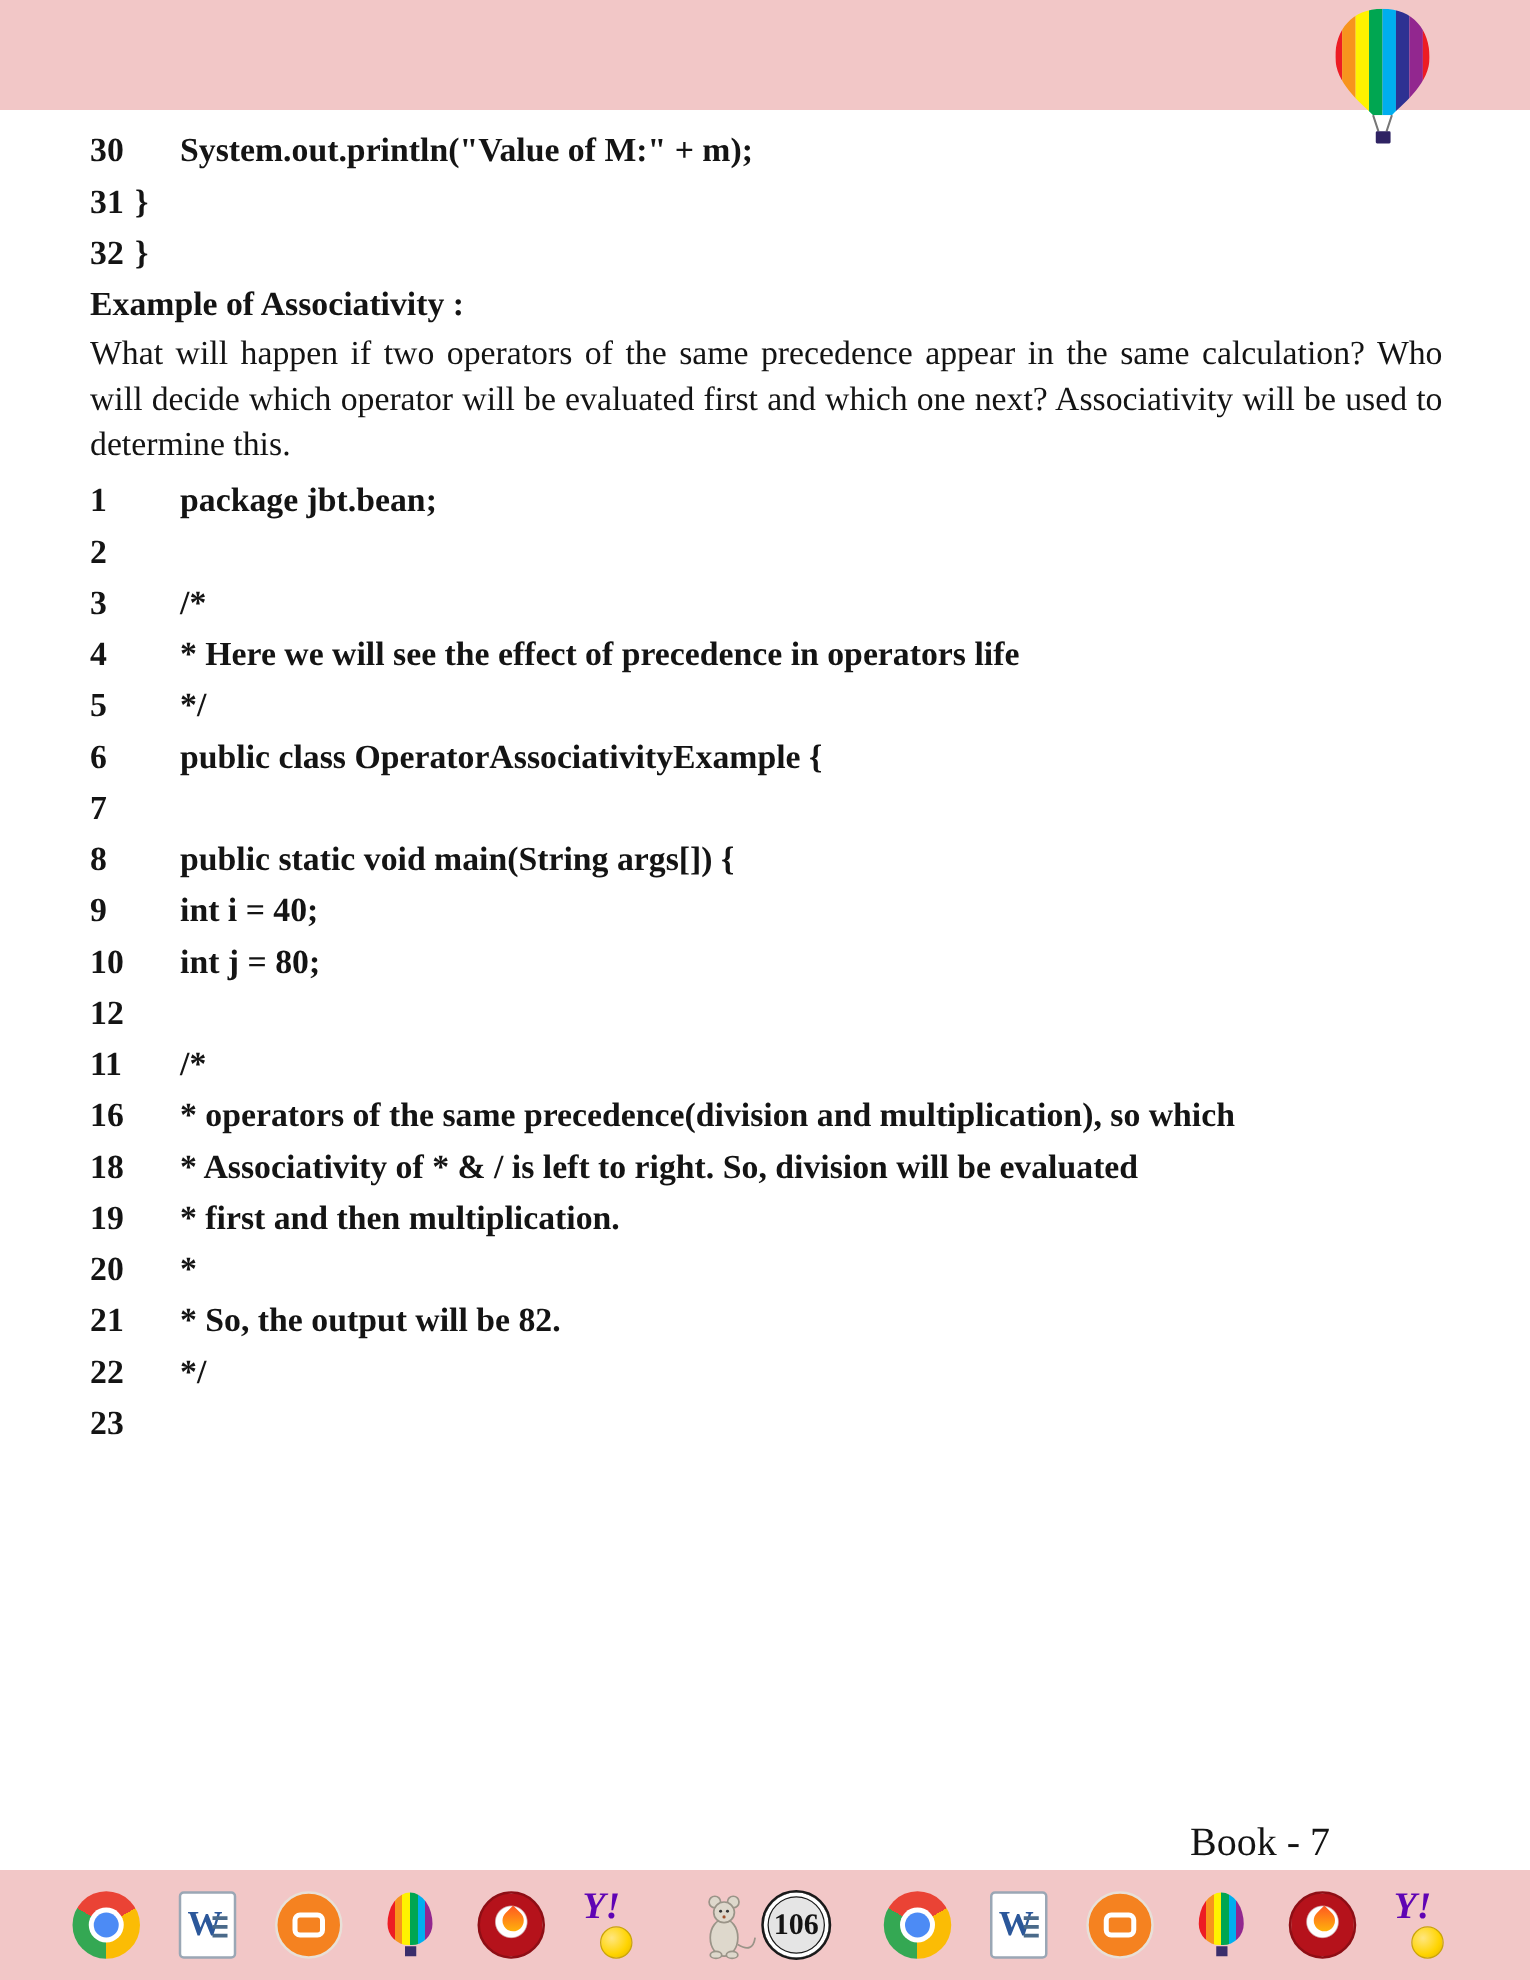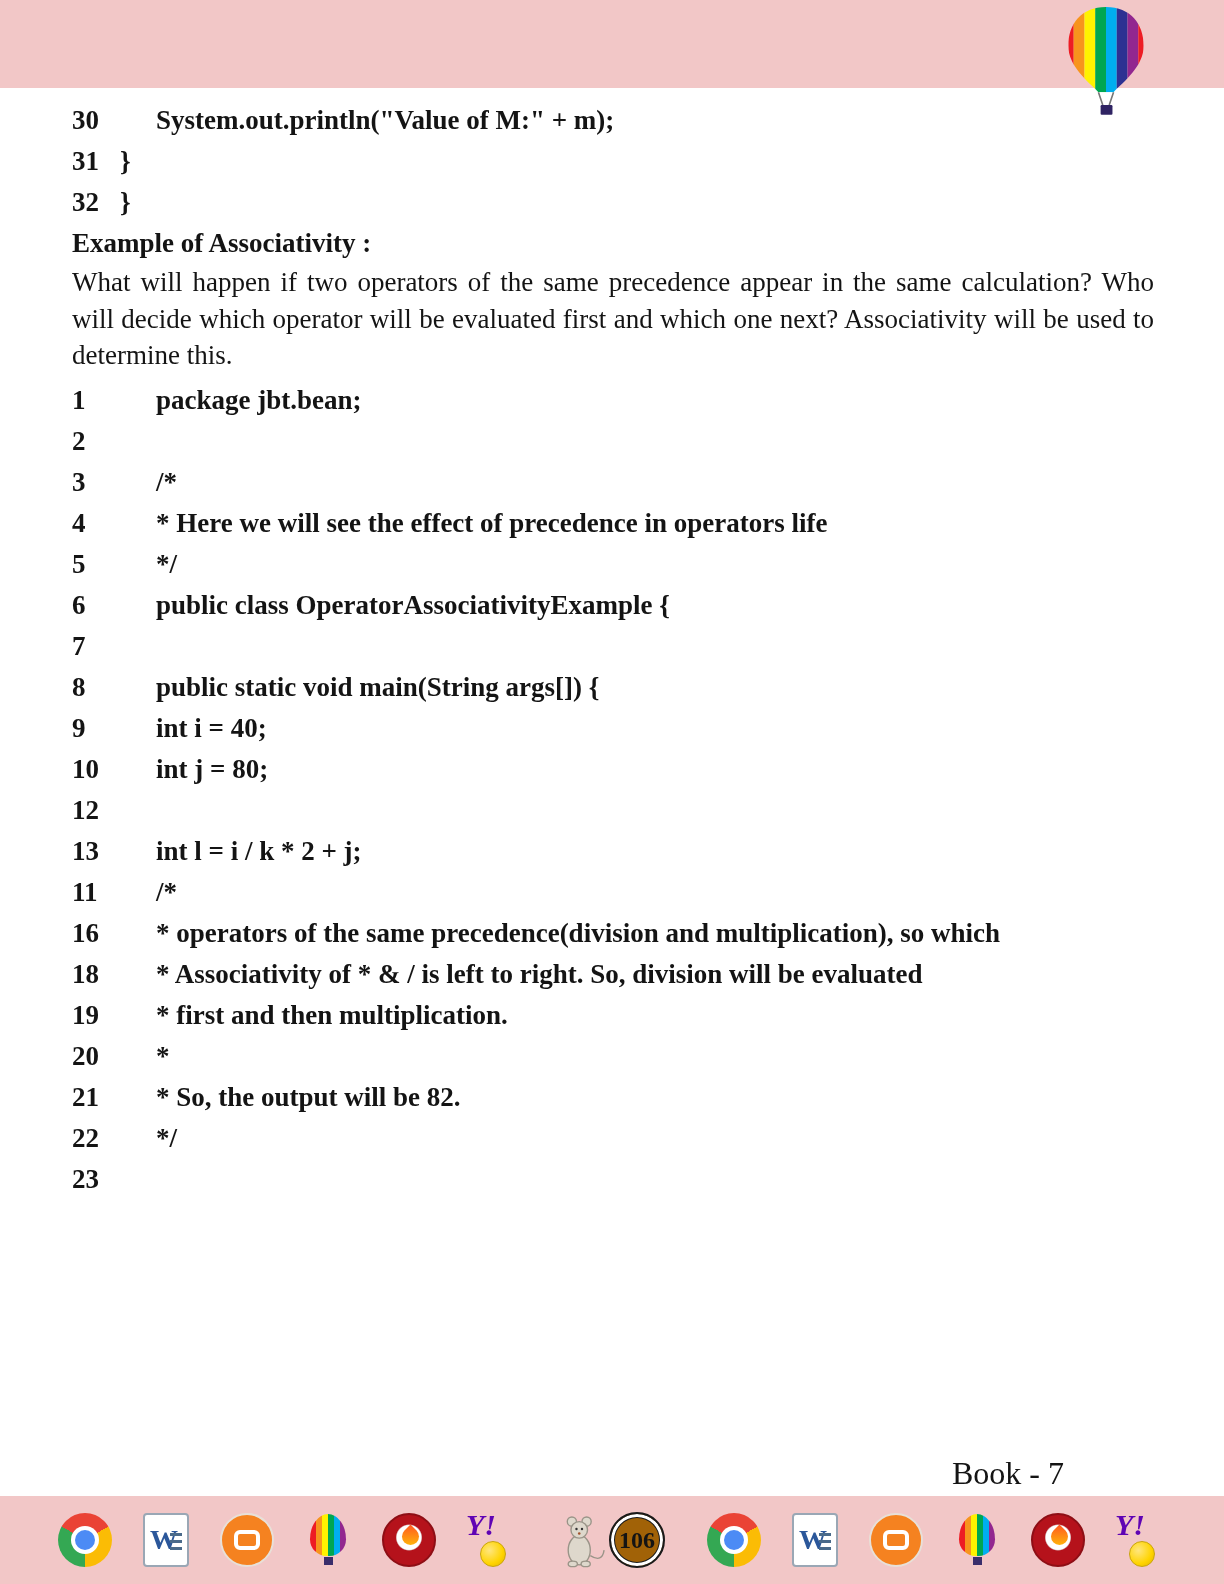--- a/index.html
+++ b/index.html
@@ -17,21 +17,21 @@
   
   .top-band {
     position:absolute; top:0; left:0; width:100%; height:88px;
     background:var(--band, #f2c7c7);
   }
   .balloon-lg { position:absolute; top:6px; right:74px; }
 
   
   .content { position:absolute; top:100px; left:72px; right:70px; }
 
-  .code-line { display:flex; font-weight:700; font-size:27px; line-height:41px; min-height:41px;gap:12px; }
+  .code-line { display:flex; font-weight:700; font-size:27px; line-height:41px; min-height:41px; }
   .line-num { width:72px; flex:0 0 72px; }
   .code-text { flex:1; }
   .brace .code-text { margin-left:-36px; }
   .hang .code-text { padding-left:26px; text-indent:-26px; text-align:justify; }
 
   .heading { font-size:27px; line-height:41px; font-weight:700; }
   .para { font-size:27px; line-height:36.5px; text-align:justify; font-weight:400; margin-bottom:6px; }
 
   
   .book-label { position:absolute; right:160px; bottom:92px; font-size:32px; }
@@ -76,21 +76,21 @@
   .yahoo-icon { background:transparent; }
   .yahoo-icon::before { content:"Y!"; position:absolute; left:3px; top:-3px;
     font:italic 700 30px/1 "Liberation Serif", serif; color:#5f04b4; }
   .yahoo-icon::after { content:""; position:absolute; left:17px; bottom:0; width:24px; height:24px; border-radius:50%;
     background:radial-gradient(circle at 35% 35%, #ffe680, #ffd400 60%, #e0b200);
     border:1px solid #c9a40a; }
 
   .mouse { margin-right:2px; }
 
   .page-badge {
-    width:56px; height:56px; border-radius:50%; background:#a16207;
+    width:56px; height:56px; border-radius:50%; background:#e5e5e5;
     border:2px solid #1a1a1a;
     box-shadow:inset 0 0 0 3px #fff, inset 0 0 0 4px #1a1a1a;
     display:flex; align-items:center; justify-content:center;
     font-weight:700; font-size:24px;
   }
 </style>
 </head>
 <body>
 
 <div class="page">
@@ -191,24 +191,20 @@
           <span class="line-num">10</span>
           <span class="code-text">int j = 80;</span>
         </div>
 
 
         <div class="code-line">
           <span class="line-num">12</span>
           <span class="code-text"></span>
         </div>
 
-        <div class="code-line">
-          <span class="line-num">13</span>
-          <span class="code-text">int l = i / k * 2 + j;</span>
-        </div>
 
         <div class="code-line">
           <span class="line-num">11</span>
           <span class="code-text">/*</span>
         </div>
 
 
         <div class="code-line hang">
           <span class="line-num">16</span>
           <span class="code-text">* operators of the same precedence(division and multiplication), so which</span>

